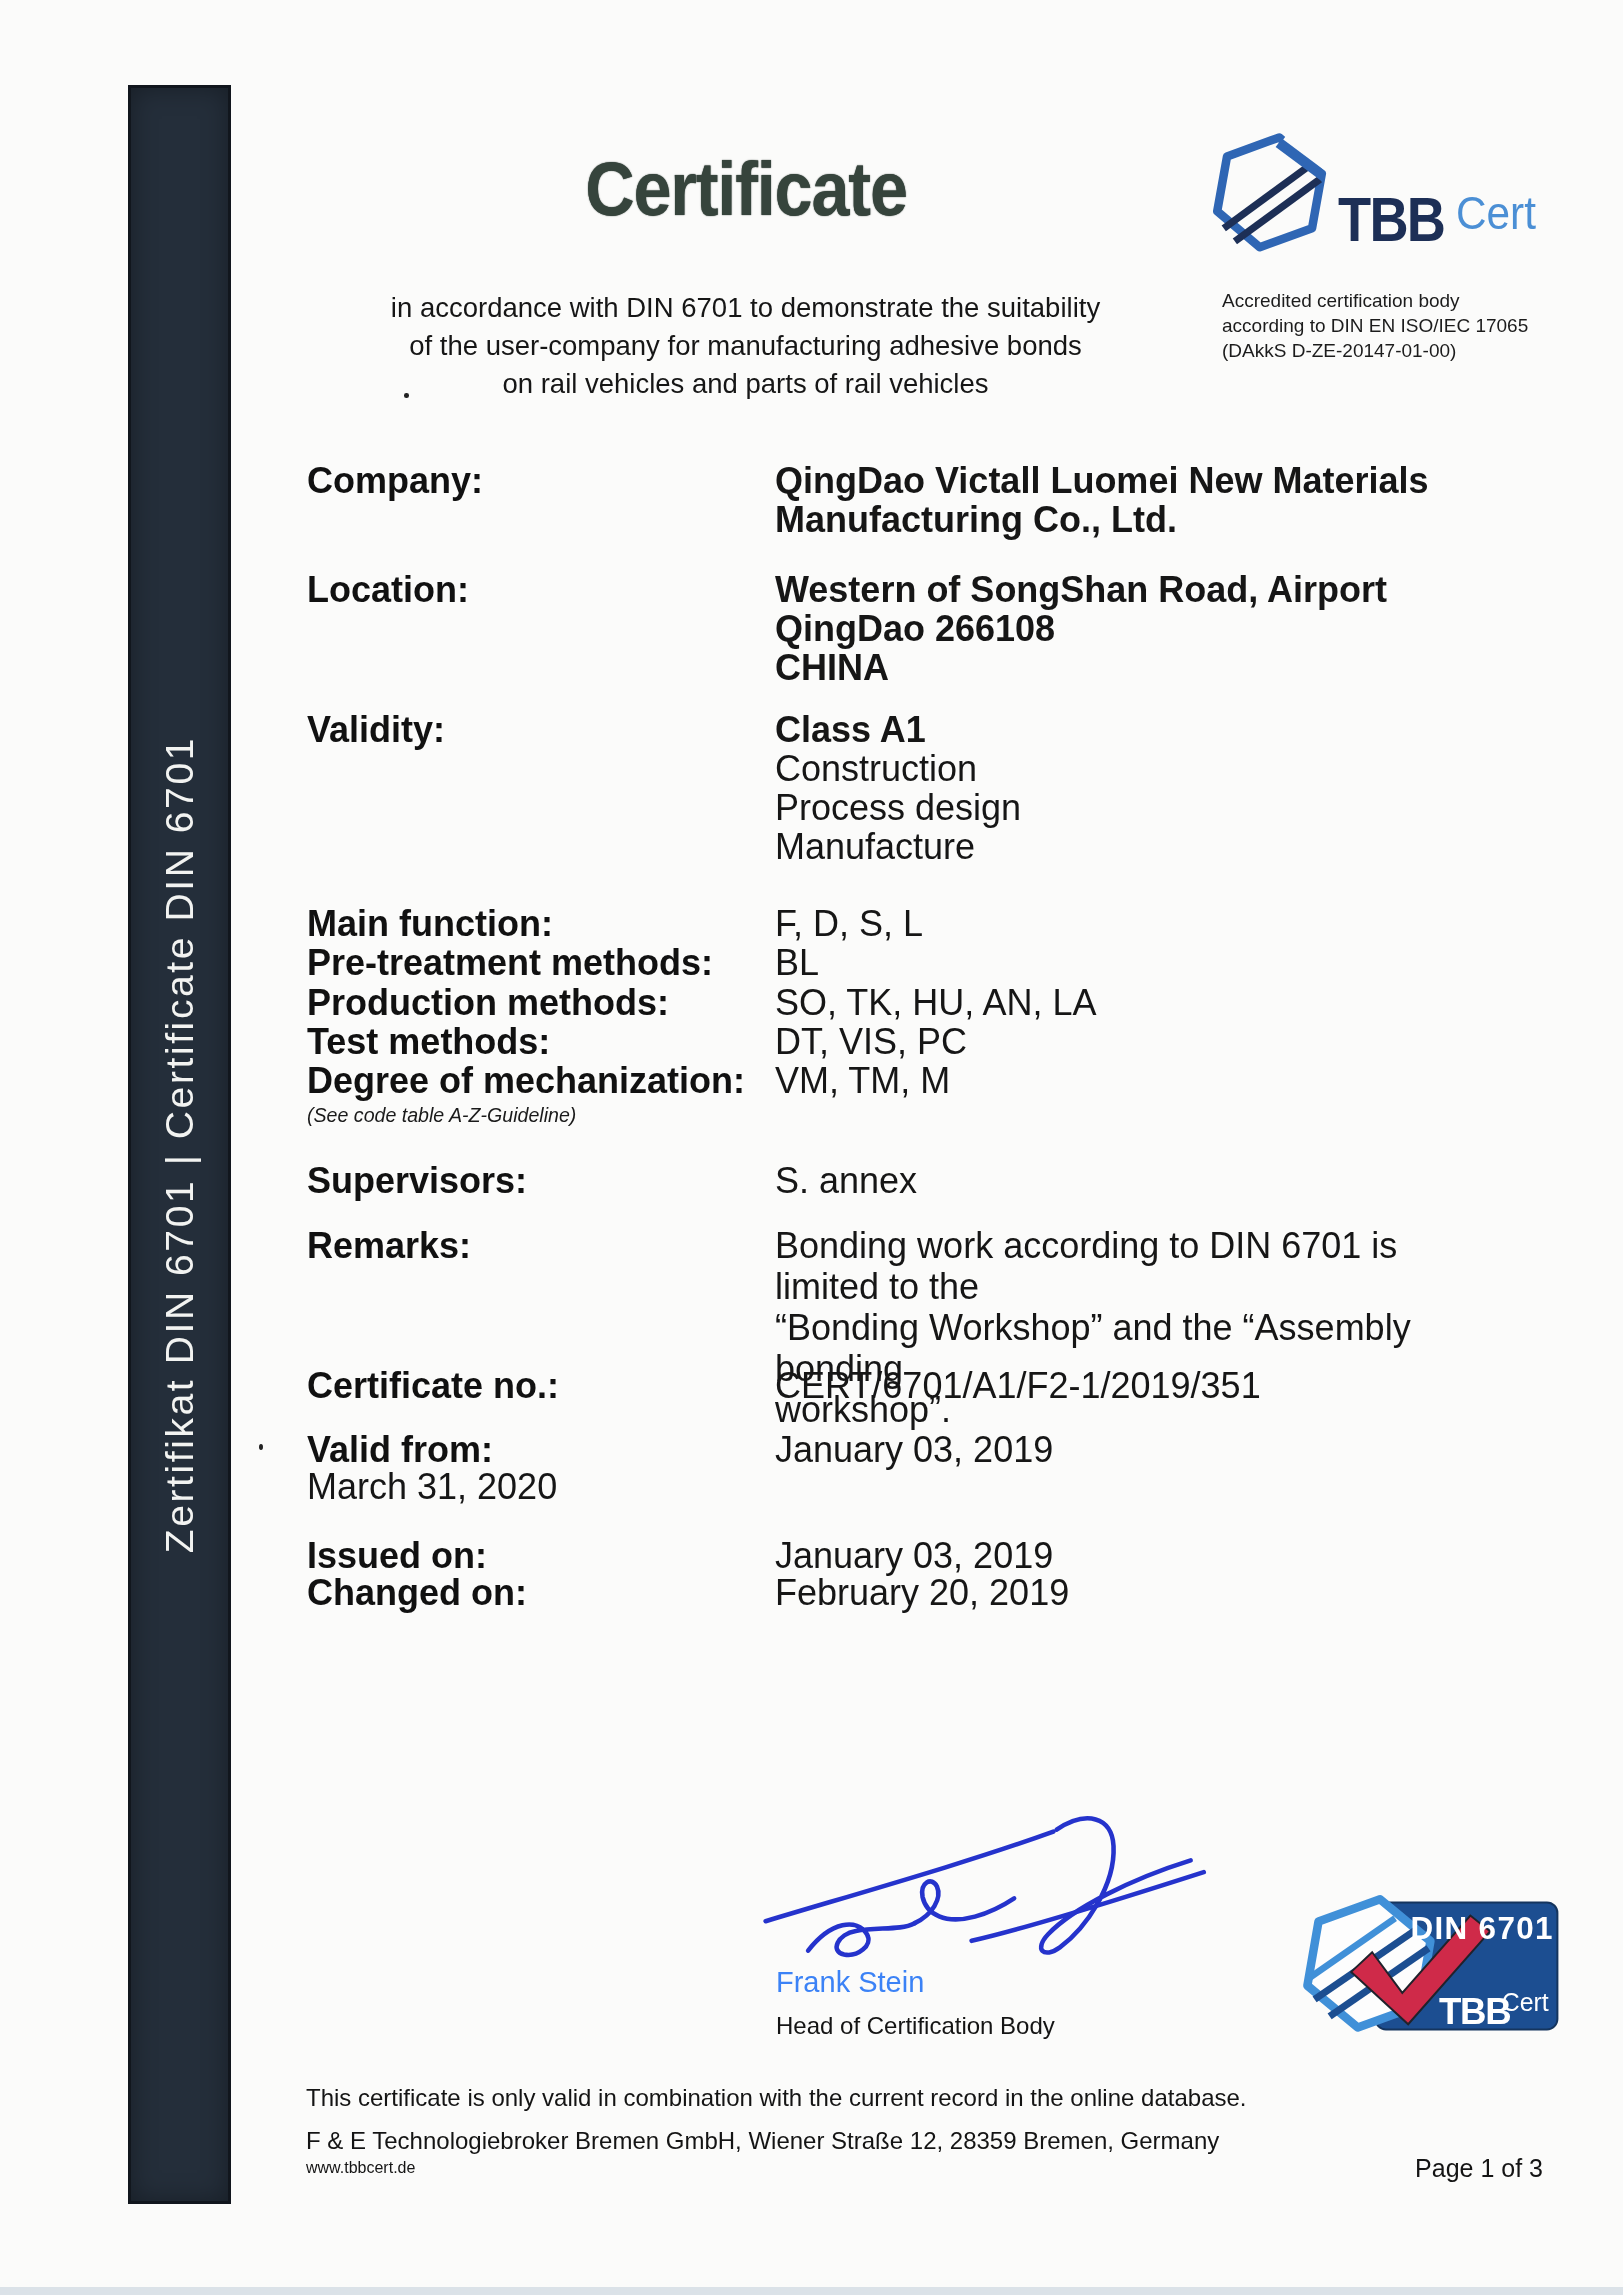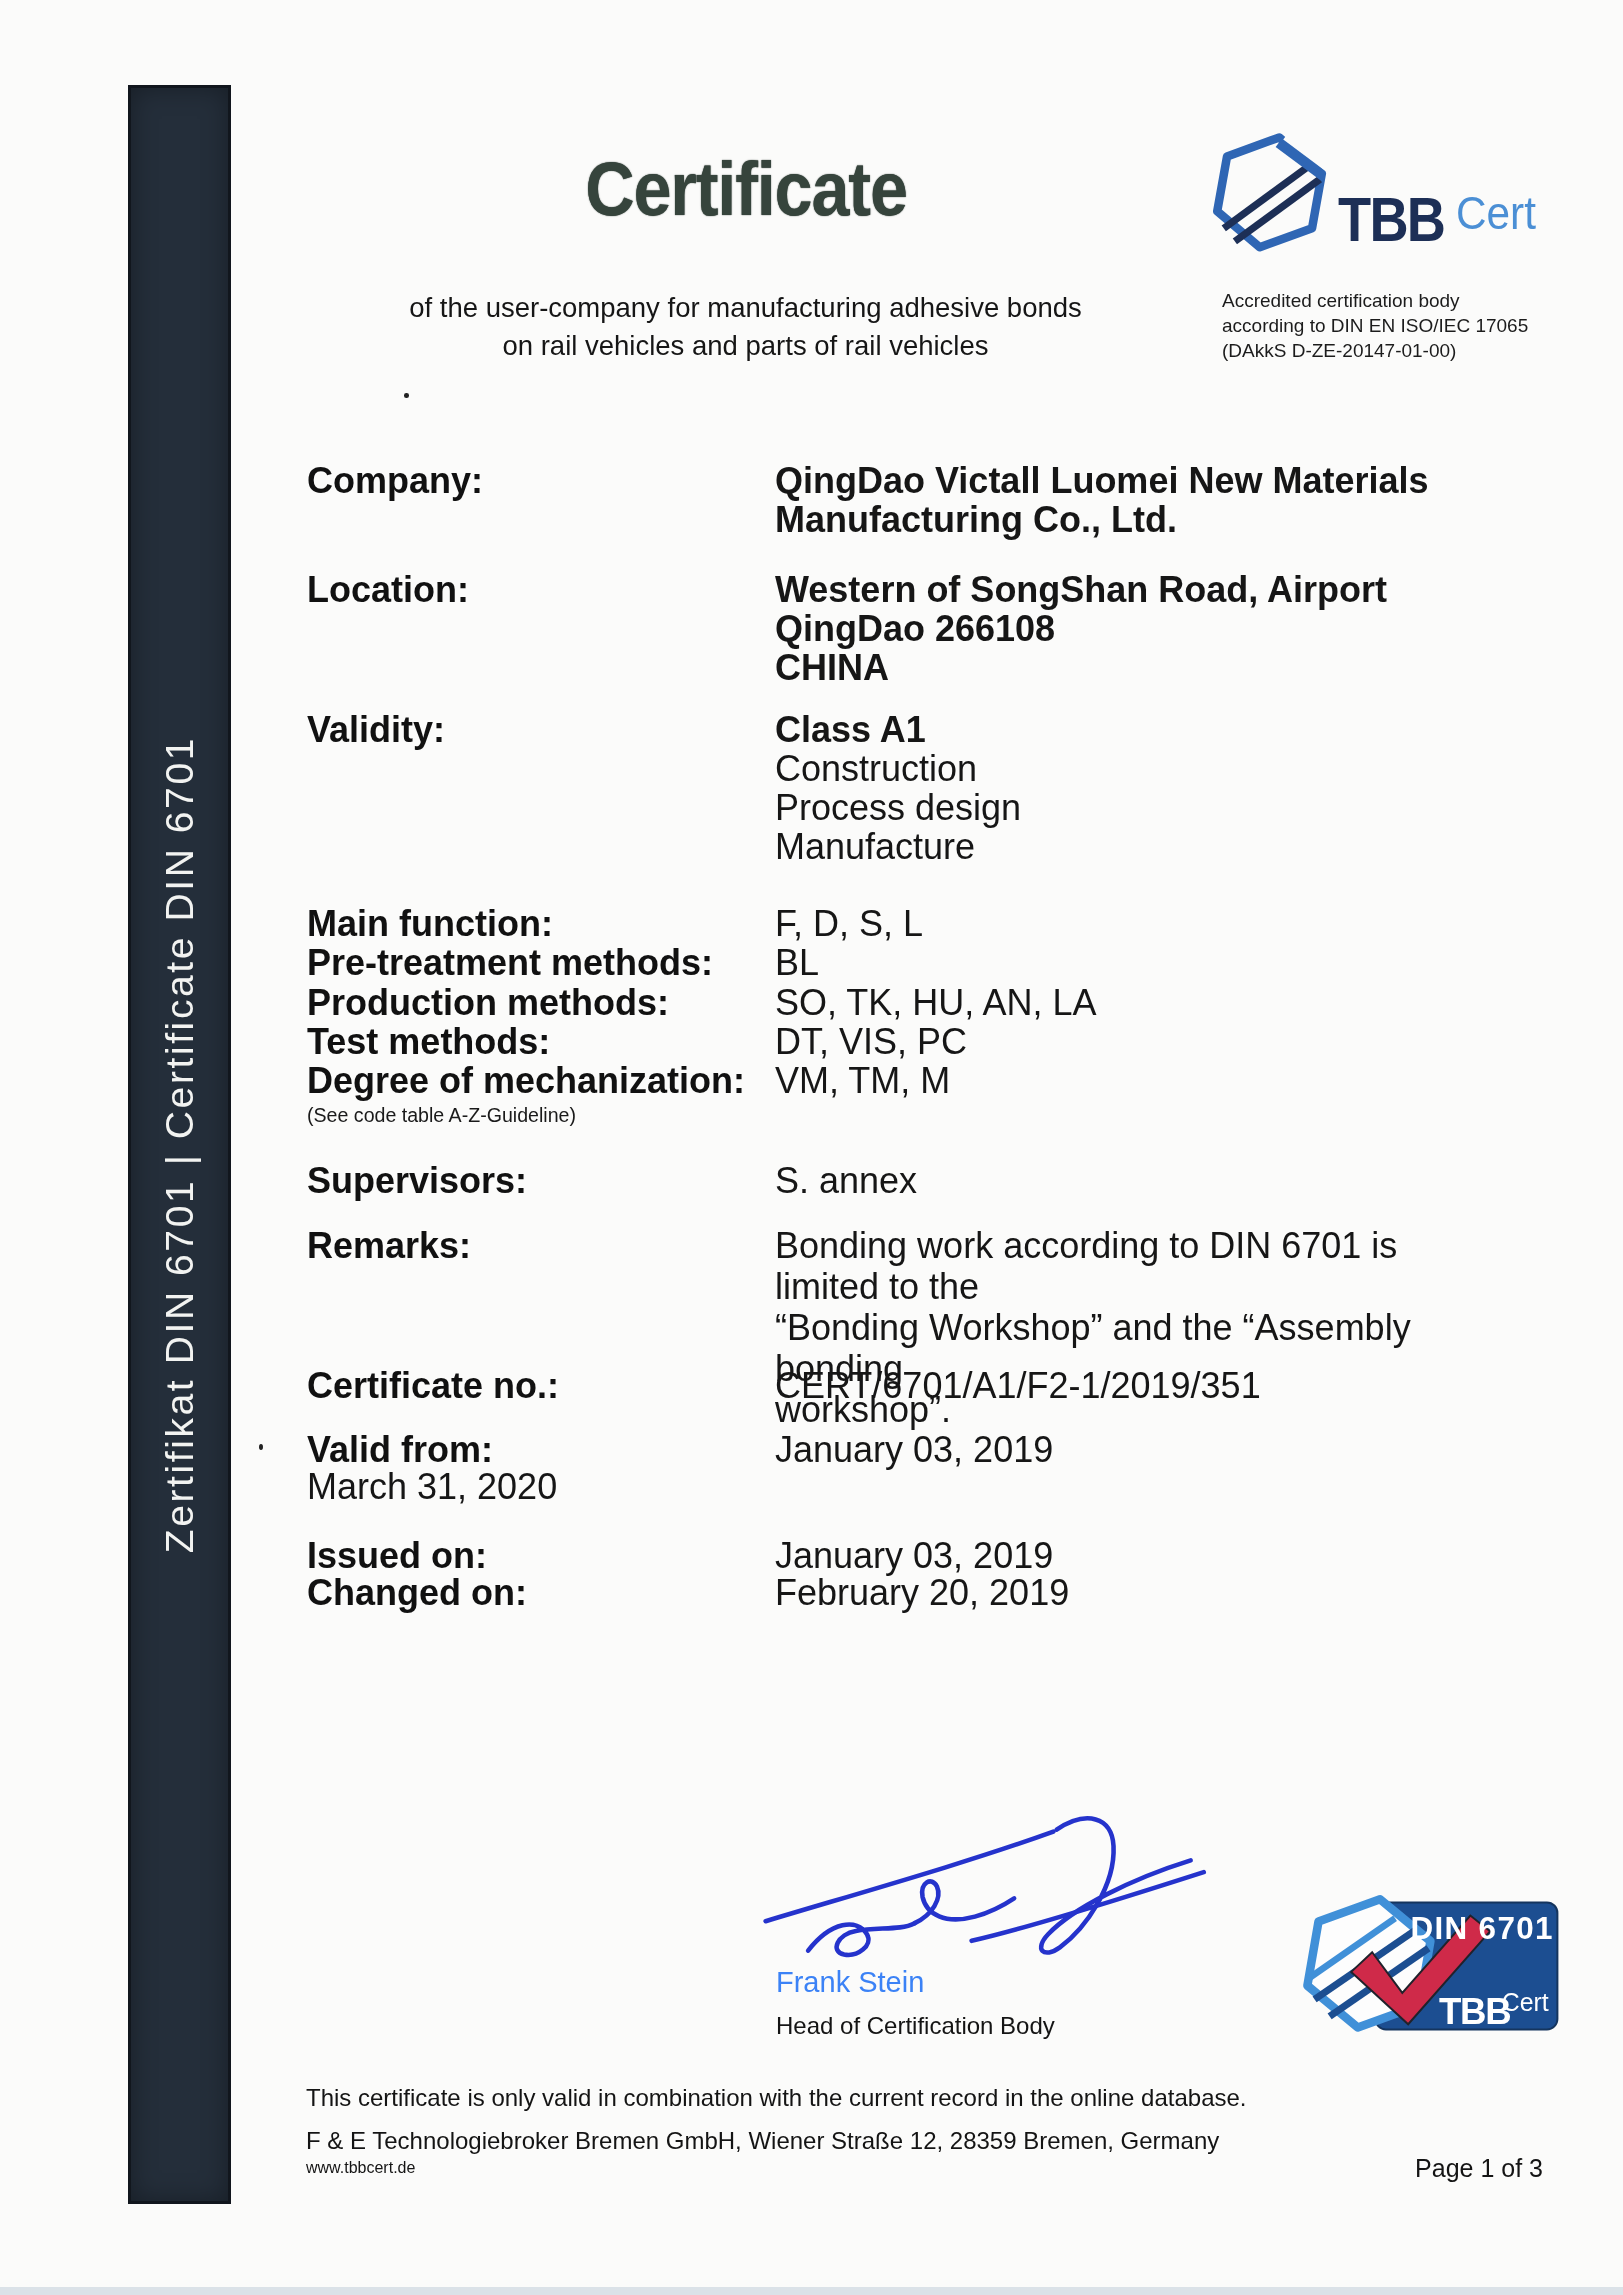--- a/index.html
+++ b/index.html
@@ -18,21 +18,21 @@
   .logo-text{display:flex;align-items:flex-start;margin-left:6.5px;margin-bottom:5.2px;}
   .logo-tbb{font-size:63px;font-weight:bold;color:#1d2f56;letter-spacing:-2px;display:inline-block;transform:scaleX(.86);transform-origin:left bottom;line-height:1;}
   .logo-cert{font-size:47px;color:#4b8fd5;line-height:1;margin-left:-5.2px;margin-top:1.3px;display:inline-block;transform:scaleX(.9);transform-origin:left top;}
   .accreditation{position:absolute;left:1222px;top:288px;font-size:19px;line-height:25px;color:#1c1c1c;}
 
   
   .row{position:absolute;left:307px;width:1197px;display:flex;font-size:36px;line-height:39px;}
   .row .label{width:468px;font-weight:bold;color:#111;}
   .row .value{width:726px;color:#161616;}
   .bold{font-weight:bold;}
-  .small-note{position:absolute;left:307px;font-size:19.6px;color:#1a1a1a;}
+  .small-note{position:absolute;left:307px;font-size:19.6px;color:#1a1a1a;font-style:italic;}
 
   
   .signature-svg{position:absolute;left:746px;top:1800px;}
   .sig-name{position:absolute;left:776px;top:1966px;font-size:29px;color:#3b82f6;}
   .sig-role{position:absolute;left:776px;top:2012px;font-size:24px;color:#141414;}
 
   
   .badge{position:absolute;left:1274px;top:1888px;}
 
   
@@ -48,20 +48,21 @@
 <body>
 
 <div class="page">
 
   <div class="side-bar">
     <div class="side-text">Zertifikat DIN 6701   |   Certificate DIN 6701</div>
   </div>
 
   <div class="title">Certificate</div>
   <div class="subtitle">
+    <div>in accordance with DIN 6701 to demonstrate the suitability</div>
     <div>of the user-company for manufacturing adhesive bonds</div>
     <div>on rail vehicles and parts of rail vehicles</div>
   </div>
 
   <div class="logo">
     <svg width="119" height="126" viewBox="0 0 182 192">
       <polygon points="103,11 168,66 153,150 73,179 8,124 23,40" fill="none" stroke="#2f66b4" stroke-width="13" stroke-linejoin="round"></polygon>
       <line x1="18" y1="150" x2="148" y2="55" stroke="#1d2f56" stroke-width="11"></line>
       <line x1="35" y1="170" x2="165" y2="75" stroke="#1d2f56" stroke-width="11"></line>
       <line x1="112" y1="10" x2="176" y2="58" stroke="#fbfbfa" stroke-width="10"></line>

